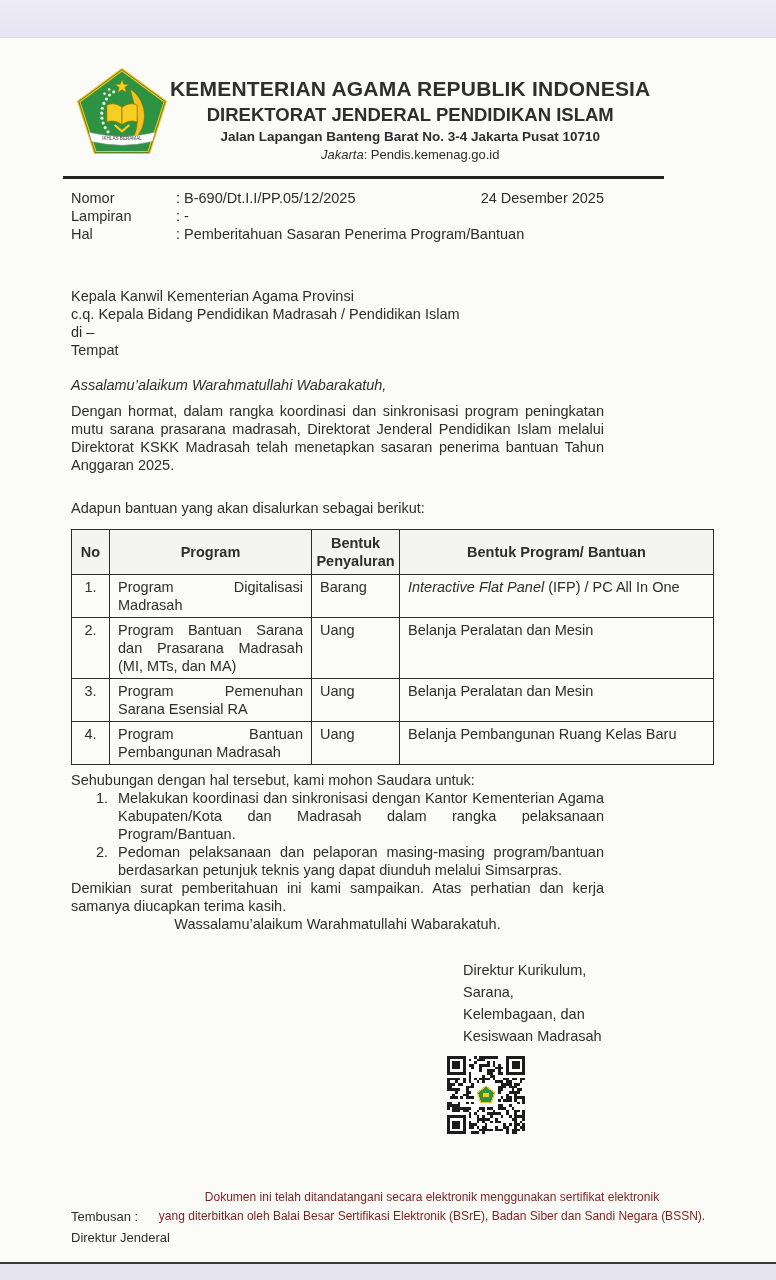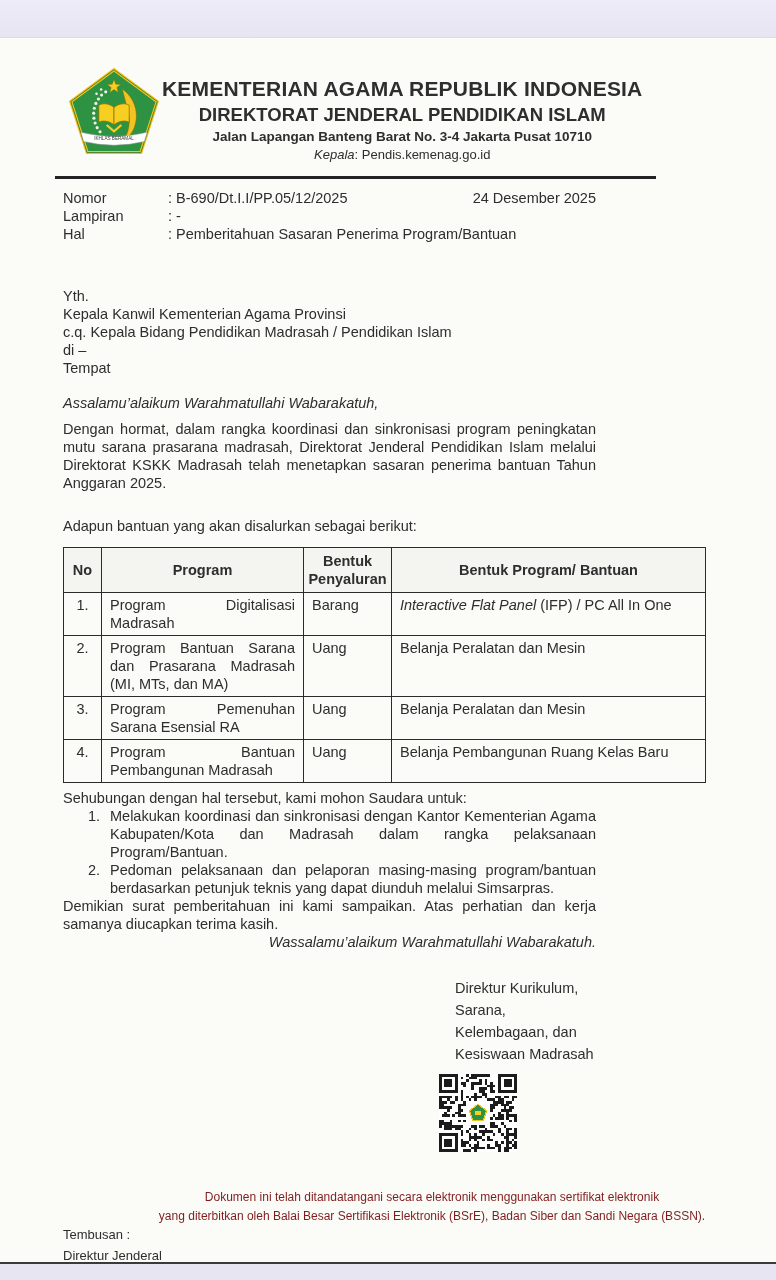--- a/index.html
+++ b/index.html
@@ -2,21 +2,21 @@
 <html><head>
 <meta charset="utf-8">
 <style>
   html,body{margin:0;padding:0;}
   body{font-family:"Liberation Sans","DejaVu Sans",sans-serif;background:#e7e5f2;}
   .screen{position:relative;width:776px;height:1280px;background:#fbfbf8;overflow:hidden;color:#2e2e2e;}
   .top-strip{position:absolute;top:0;left:0;width:100%;height:37px;
     background:linear-gradient(180deg,#edebf8 0%,#e7e5f2 100%);border-bottom:1px solid #dddbe9;}
   .bottom-strip{position:absolute;bottom:0;left:0;width:100%;height:16px;background:#e7e5f2;
     border-top:2.5px solid #3a3a3a;}
-  .content{position:absolute;top:37px;left:0;width:656px;padding:0 60px 0 63px;box-sizing:border-box;}
+  .content{position:absolute;top:37px;left:8px;width:656px;padding:0 60px 0 63px;box-sizing:border-box;}
 
   
   .letterhead{display:flex;align-items:flex-start;margin-top:30px;}
   .logo{width:92px;height:92px;flex:0 0 92px;margin-left:5px;}
   .logo svg{width:92px;height:92px;display:block;}
   .letterhead-text{flex:1;text-align:center;padding-left:2px;line-height:1.18;margin-top:10px;}
   .org1{font-size:21px;font-weight:bold;letter-spacing:.2px;white-space:nowrap;}
   .org2{font-size:18.5px;font-weight:bold;margin-top:2px;white-space:nowrap;}
   .addr{font-size:13.5px;font-weight:bold;margin-top:3px;}
   .web{font-size:13px;margin-top:2px;}
@@ -34,21 +34,21 @@
   
   .salutation{margin-top:17px;font-size:14.5px;font-style:italic;line-height:18px;}
   .para{font-size:14.5px;line-height:18px;text-align:justify;margin:0;}
   .para1{margin-top:8px;}
   .para2{margin-top:25px;}
   .request{margin-top:6px;}
   .num-item{display:flex;font-size:14.5px;line-height:18px;margin-left:25px;}
   .num-item .num{flex:0 0 22px;}
   .num-item .itxt{flex:1;text-align:justify;}
   .closing{font-size:14.5px;line-height:18px;text-align:justify;}
-  .closing-italic{font-style:italic;text-align:right;}
+  .closing-italic{text-align:center;}
 
   
   table.programs{border-collapse:collapse;margin-top:12px;width:642px;table-layout:fixed;
     font-size:14.5px;line-height:18px;}
   table.programs th,table.programs td{border:1.6px solid #2b2b2b;padding:3px 8px;vertical-align:top;}
   table.programs th{font-weight:bold;text-align:center;vertical-align:middle;padding:4px 4px;background:#f4f4f0;}
   col.c-no{width:38px;} col.c-prog{width:202px;} col.c-peny{width:88px;} col.c-bant{width:314px;}
   td.no-cell{text-align:center;}
   td.just{text-align:justify;}
 
@@ -103,21 +103,21 @@
           <path d="M42 63 L50 70 L58 63" fill="none" stroke="#f7cf22" stroke-width="2.4"></path>
 
           <path d="M14 71 Q50 80 86 71 L83 81 Q50 89 17 81 Z" fill="#ffffff" stroke="#9a9a9a" stroke-width="0.6"></path>
           <text x="50" y="79.6" font-size="5" text-anchor="middle" fill="#3b3b3b">IKHLAS BERAMAL</text>
         </svg>
       </div>
       <div class="letterhead-text">
         <div class="org1">KEMENTERIAN AGAMA REPUBLIK INDONESIA</div>
         <div class="org2">DIREKTORAT JENDERAL PENDIDIKAN ISLAM</div>
         <div class="addr">Jalan Lapangan Banteng Barat No. 3-4 Jakarta Pusat 10710</div>
-        <div class="web"><i>Kepala</i><span>: Pendis.kemenag.go.id</span></div>
+        <div class="web"><i>Jakarta</i><span>: Pendis.kemenag.go.id</span></div>
       </div>
     </header>
 
     <div class="rule"></div>
 
     <section class="meta">
       <div class="meta-row">
         <span class="meta-label">Nomor</span>
         <span class="meta-value">: B-690/Dt.I.I/PP.05/12/2025</span>
       </div>
@@ -126,21 +126,20 @@
         <span class="meta-value">: -</span>
       </div>
       <div class="meta-row">
         <span class="meta-label">Hal</span>
         <span class="meta-value">: Pemberitahuan Sasaran Penerima Program/Bantuan</span>
       </div>
       <div class="date">24 Desember  2025</div>
     </section>
 
     <section class="recipient">
-      <div>Yth.</div>
       <div>Kepala Kanwil Kementerian Agama Provinsi</div>
       <div>c.q. Kepala Bidang Pendidikan Madrasah / Pendidikan Islam</div>
       <div>di –</div>
       <div>Tempat</div>
     </section>
 
     <div class="salutation">Assalamu’alaikum Warahmatullahi Wabarakatuh,</div>
     <p class="para para1">Dengan hormat, dalam rangka koordinasi dan sinkronisasi program peningkatan mutu sarana prasarana madrasah, Direktorat Jenderal Pendidikan Islam melalui Direktorat KSKK Madrasah telah menetapkan sasaran penerima bantuan Tahun Anggaran 2025.</p>
     <p class="para para2">Adapun bantuan yang akan disalurkan sebagai berikut:</p>
 

